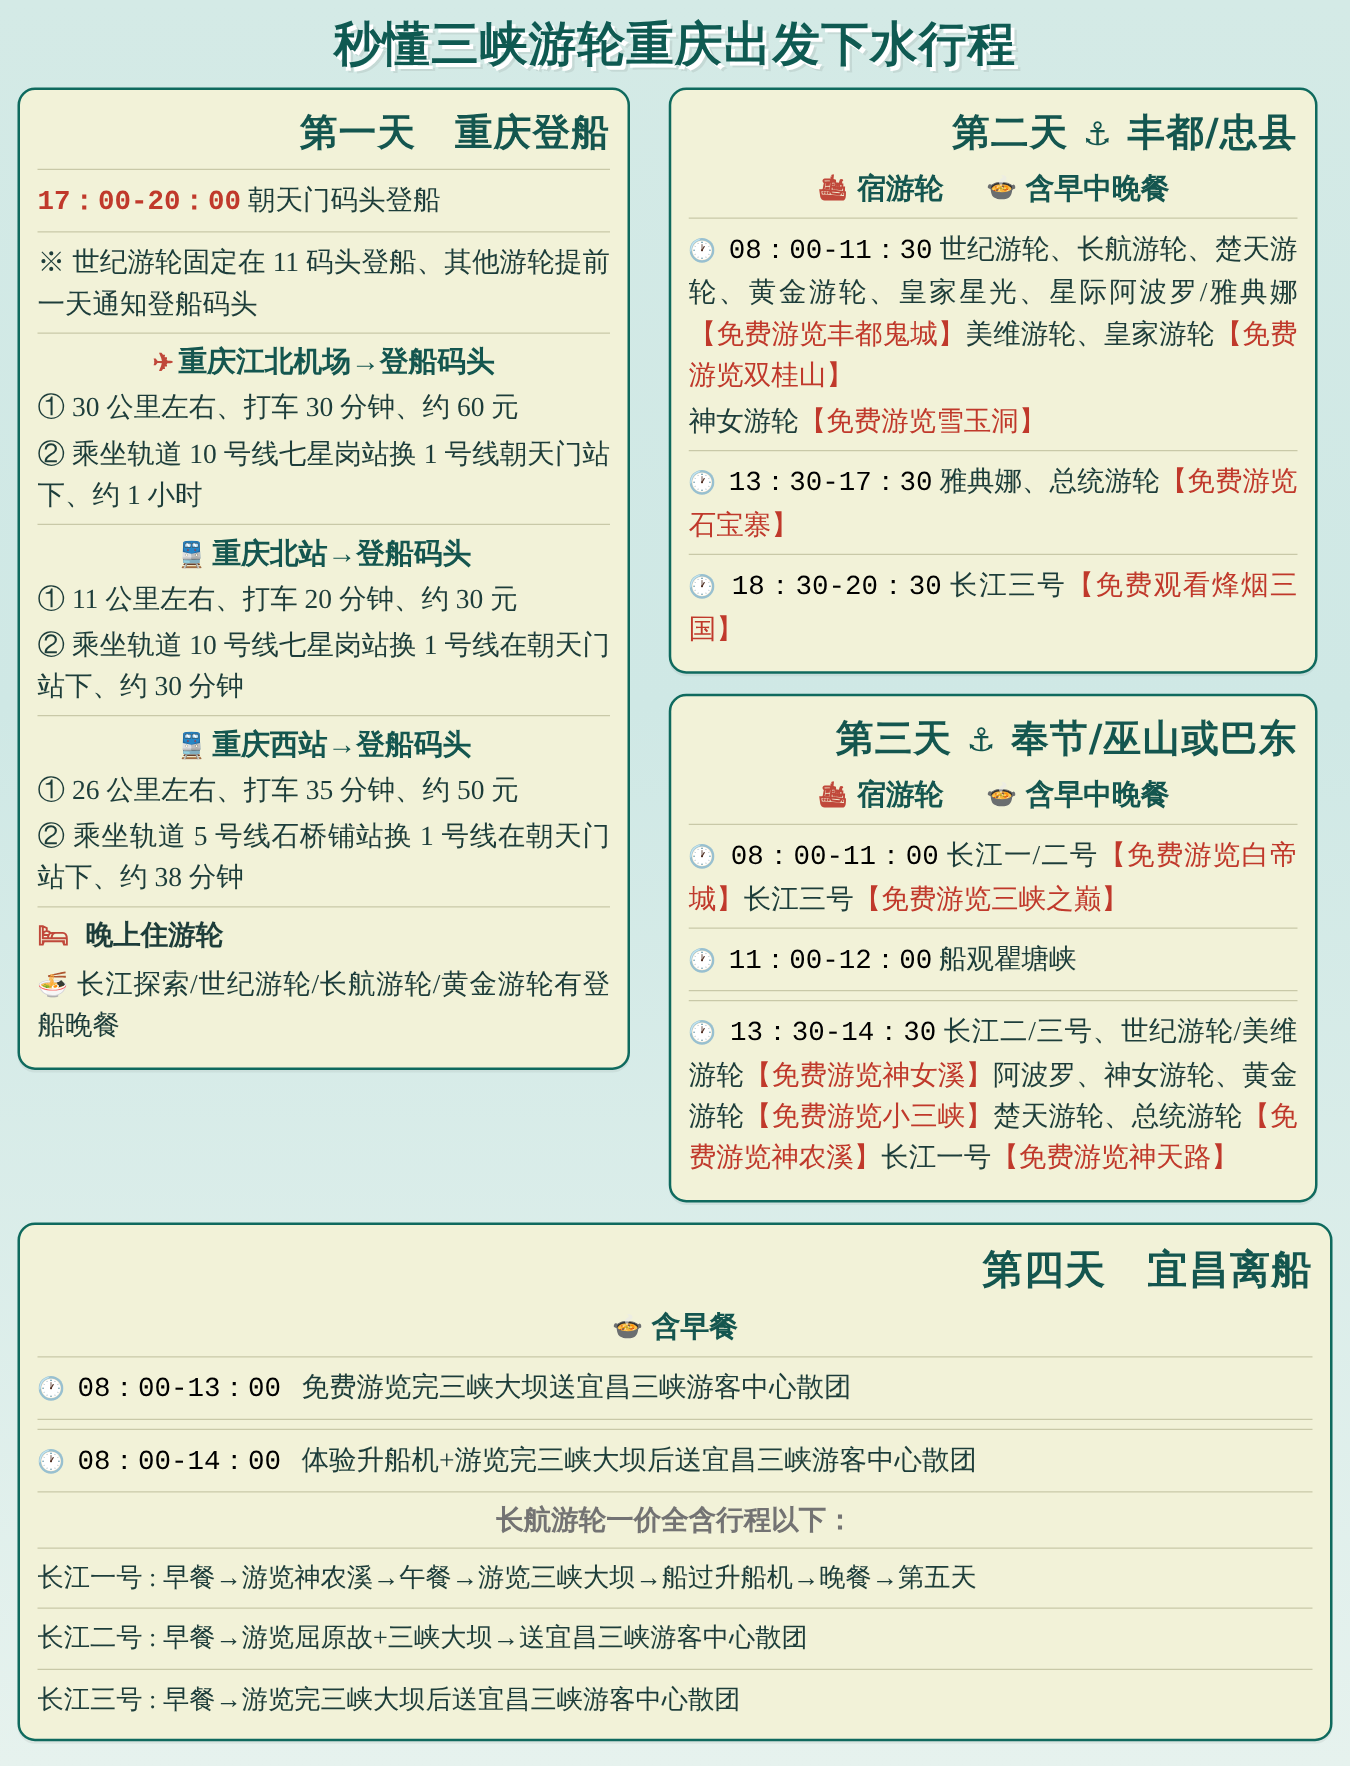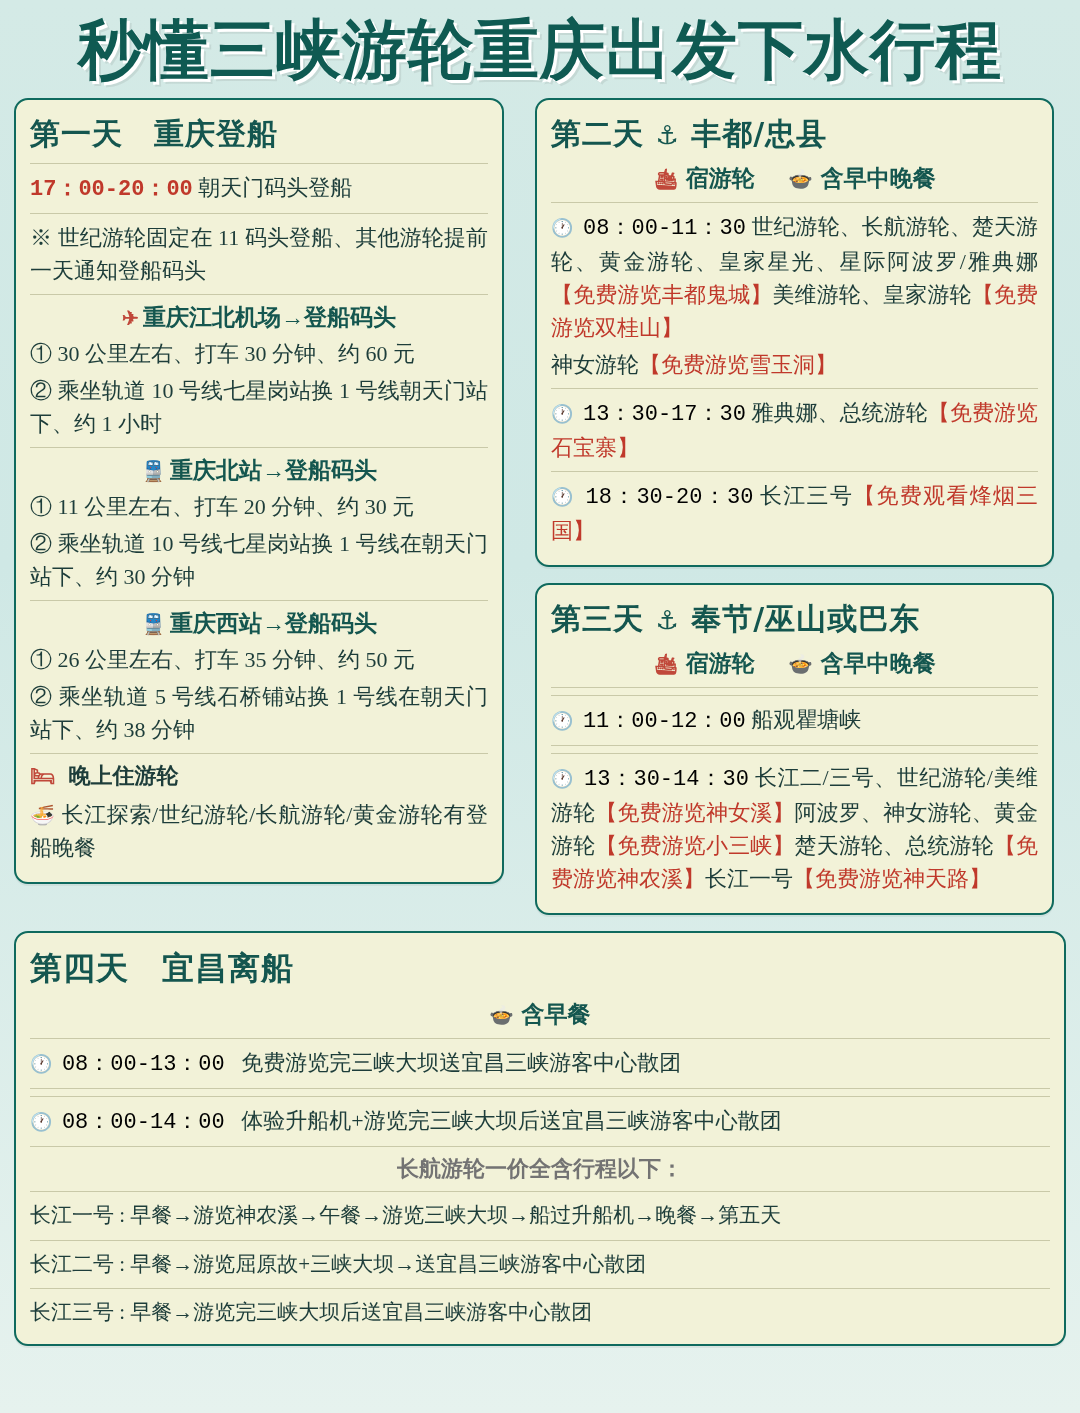--- a/index.html
+++ b/index.html
@@ -13,42 +13,42 @@
   .page {
     position:relative;
     width:1080px; height:1413px;
     background:linear-gradient(180deg,#d4eae6 0%, #cfe8e5 40%, #e6f2ee 100%);
     padding:10px 14px 8px 14px;
   }
   .title {
     text-align:center;
     font-family:"DejaVu Sans", sans-serif;
     font-weight:bold;
-    font-size:65px;
+    font-size:38px;
     letter-spacing:1px;
     color:#0f5a52;
     text-shadow: 3px 3px 0 #ffffff, 5px 5px 0 rgba(0,0,0,0.07);
     margin:6px 0 14px 0;
     line-height:1.05;
   }
   .columns { display:flex; gap:16px; align-items:flex-start; }
   .col-left { width:490px; }
   .col-right { width:534px;padding-left:15px; }
 
   .card {
     background:#f2f2d8;
     border:2px solid #0f6a5e;
     border-radius:14px;
     padding:10px 14px 14px 14px;
     margin-bottom:16px;
     box-shadow:0 2px 0 rgba(0,0,0,0.05);
   }
   .card h2 {
     margin:4px 0 8px 0;
-    text-align:left;
+    text-align:right;
     font-family:"DejaVu Sans", sans-serif;
     font-size:30px;
     font-weight:bold;
     color:#14564f;
     letter-spacing:1px;
   }
   .anchor { font-size:26px; }
   .badges {
     display:flex; justify-content:center; gap:34px;
     margin:2px 0 8px 0;
@@ -197,20 +197,25 @@
             <span class="ic">🛳</span>
             <span>宿游轮</span>
           </span>
           <span class="badge">
             <span class="ic ic-bowl">🍲</span>
             <span>含早中晚餐</span>
           </span>
         </div>
         <hr class="hr">
 
+        <div class="line">
+          <span class="clock">🕐</span>
+          <span class="time">08：00-11：00</span>
+          <span>长江一/二号</span><span class="red">【免费游览白帝城】</span><span>长江三号</span><span class="red">【免费游览三峡之巅】</span>
+        </div>
         <hr class="hr">
         <div class="line">
           <span class="clock">🕐</span>
           <span class="time">11：00-12：00</span>
           <span>船观瞿塘峡</span>
         </div>
         <hr class="hr">
         <hr class="hr">
         <div class="line">
           <span class="clock">🕐</span>

